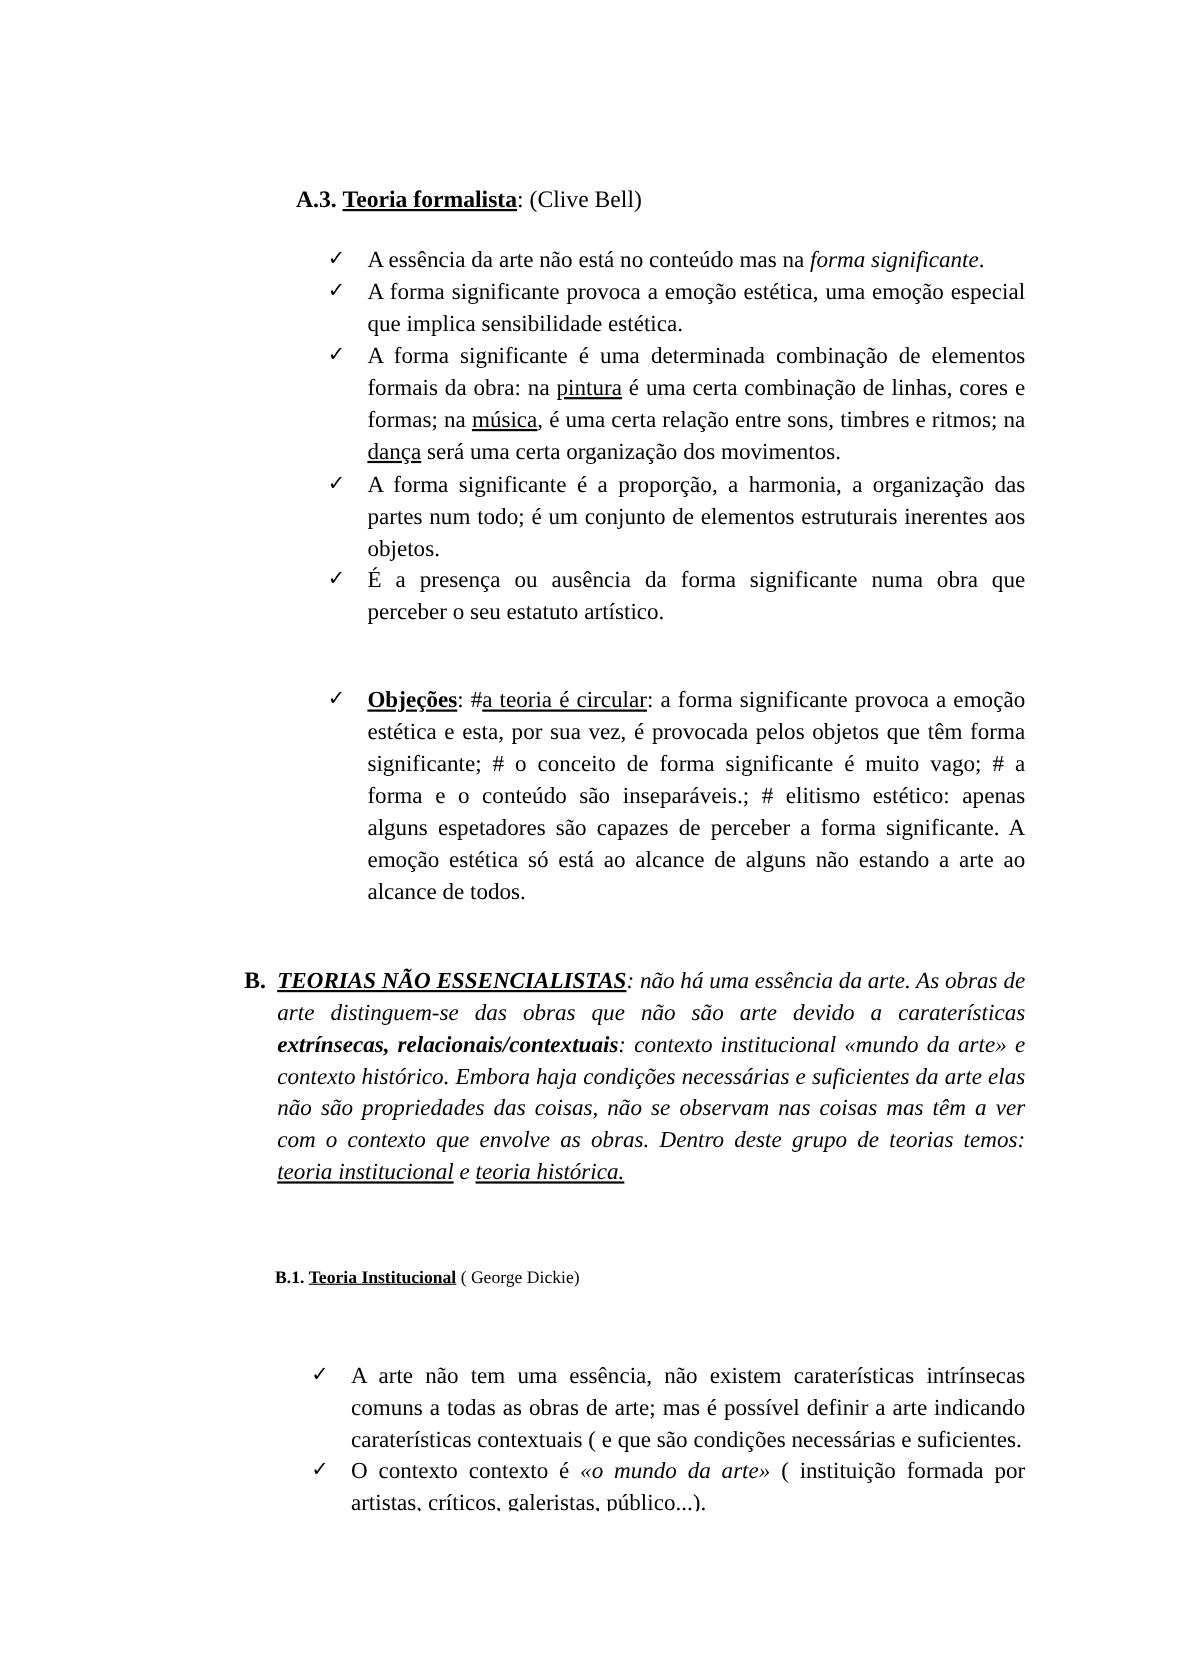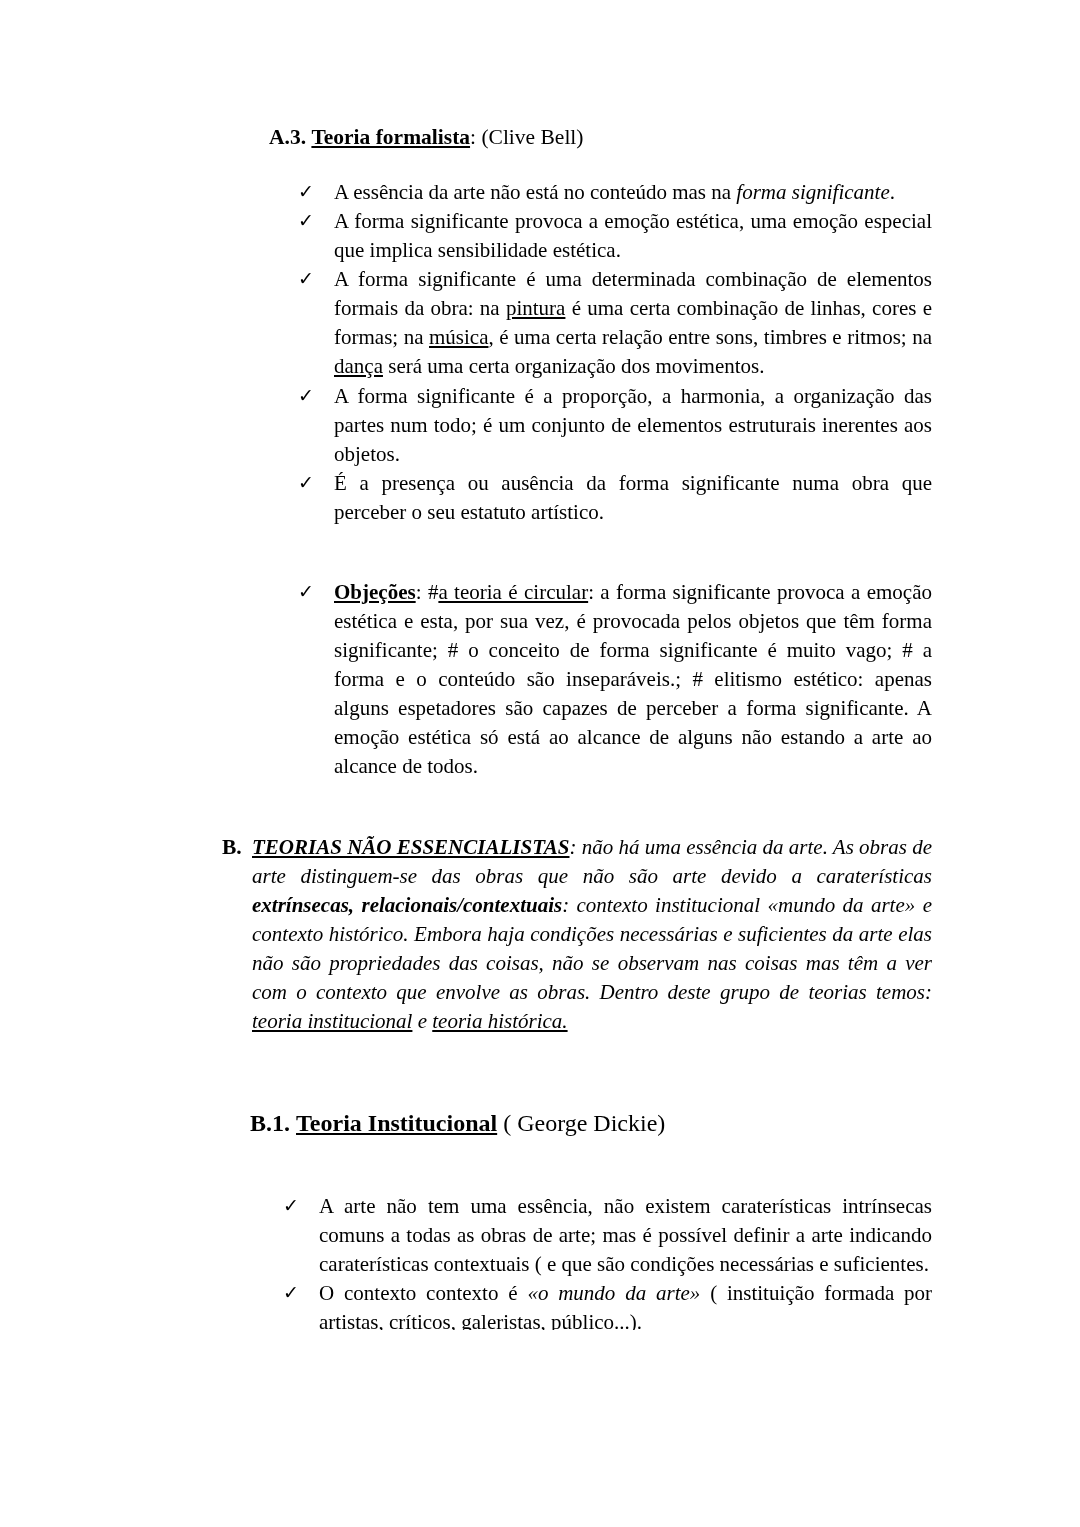--- a/index.html
+++ b/index.html
@@ -8,36 +8,37 @@
     background: #ffffff;
   }
   .page {
     position: relative;
     width: 1080px;
     height: 1330px;
     background: #ffffff;
     font-family: "Liberation Serif", "DejaVu Serif", serif;
     color: #000000;
     overflow: hidden;
+    margin-top: 44px;
   }
 
   
   .heading-a3 {
     position: absolute;
     left: 269px;
     top: 124px;
     font-size: 21.5px;
     line-height: 1.25;
     white-space: nowrap;
   }
   .heading-b1 {
     position: absolute;
     left: 250px;
     top: 1108px;
-    font-size: 24px;
+    font-size: 16px;
     line-height: 1.25;
     white-space: nowrap;
     text-align: right;
   }
   .bold { font-weight: bold; }
   .uline { text-decoration: underline; }
   .ital { font-style: italic; }
   .bold.uline { text-decoration: underline; }
 
   

